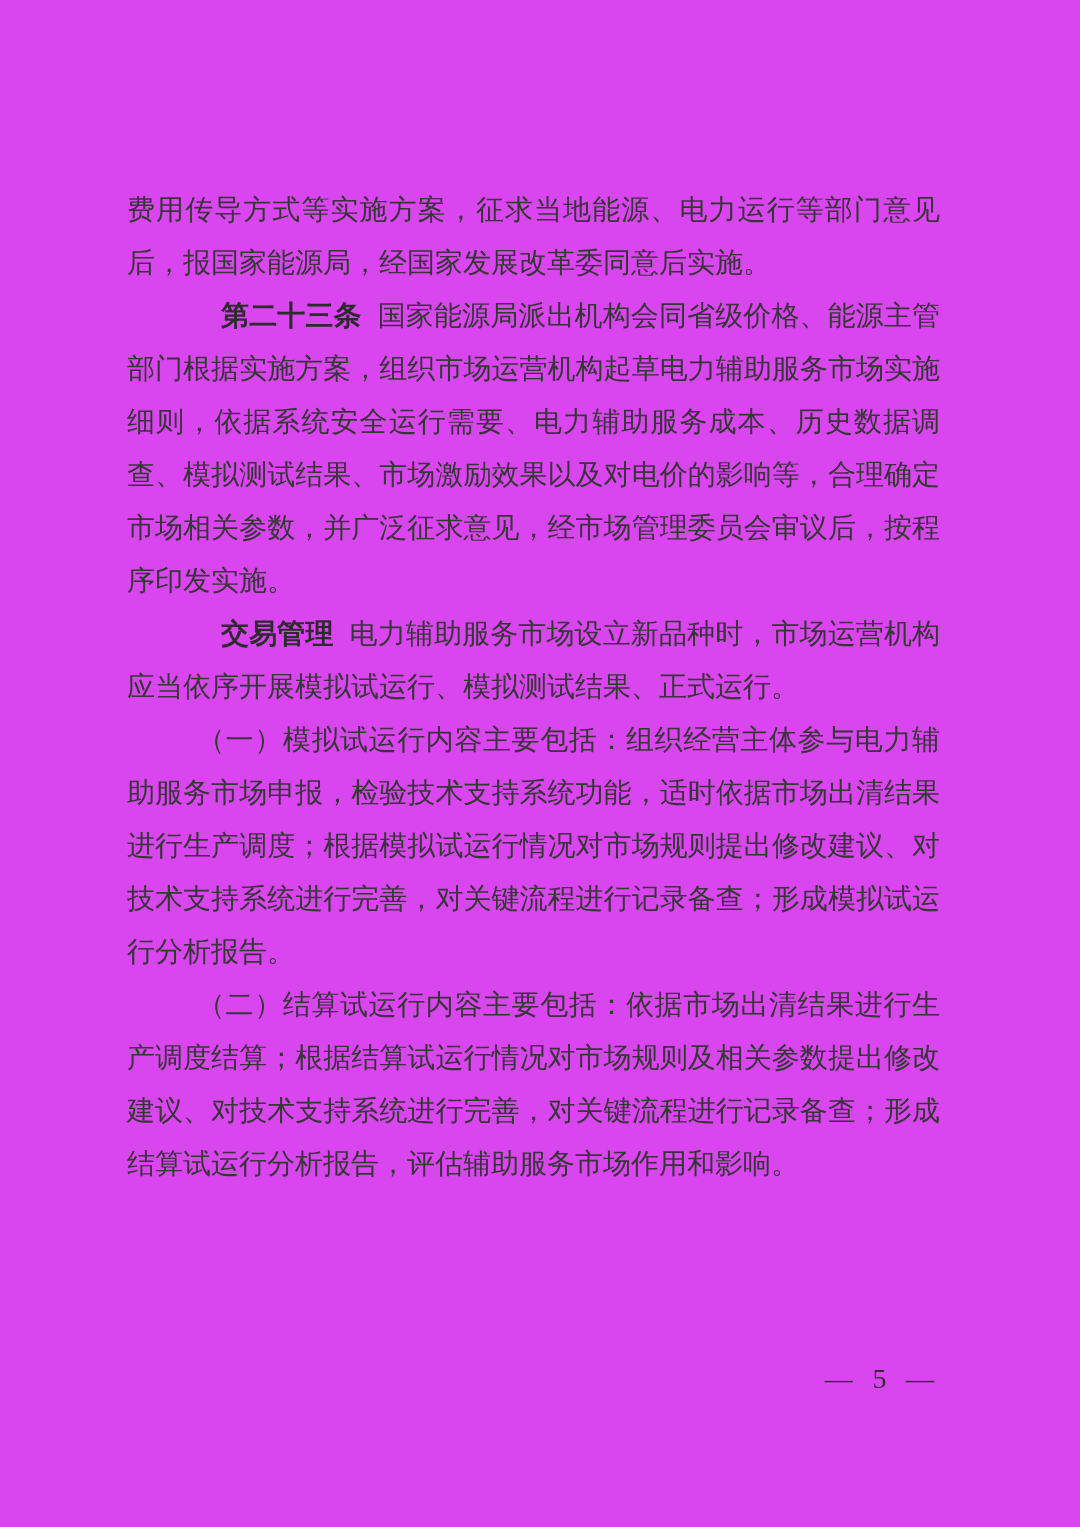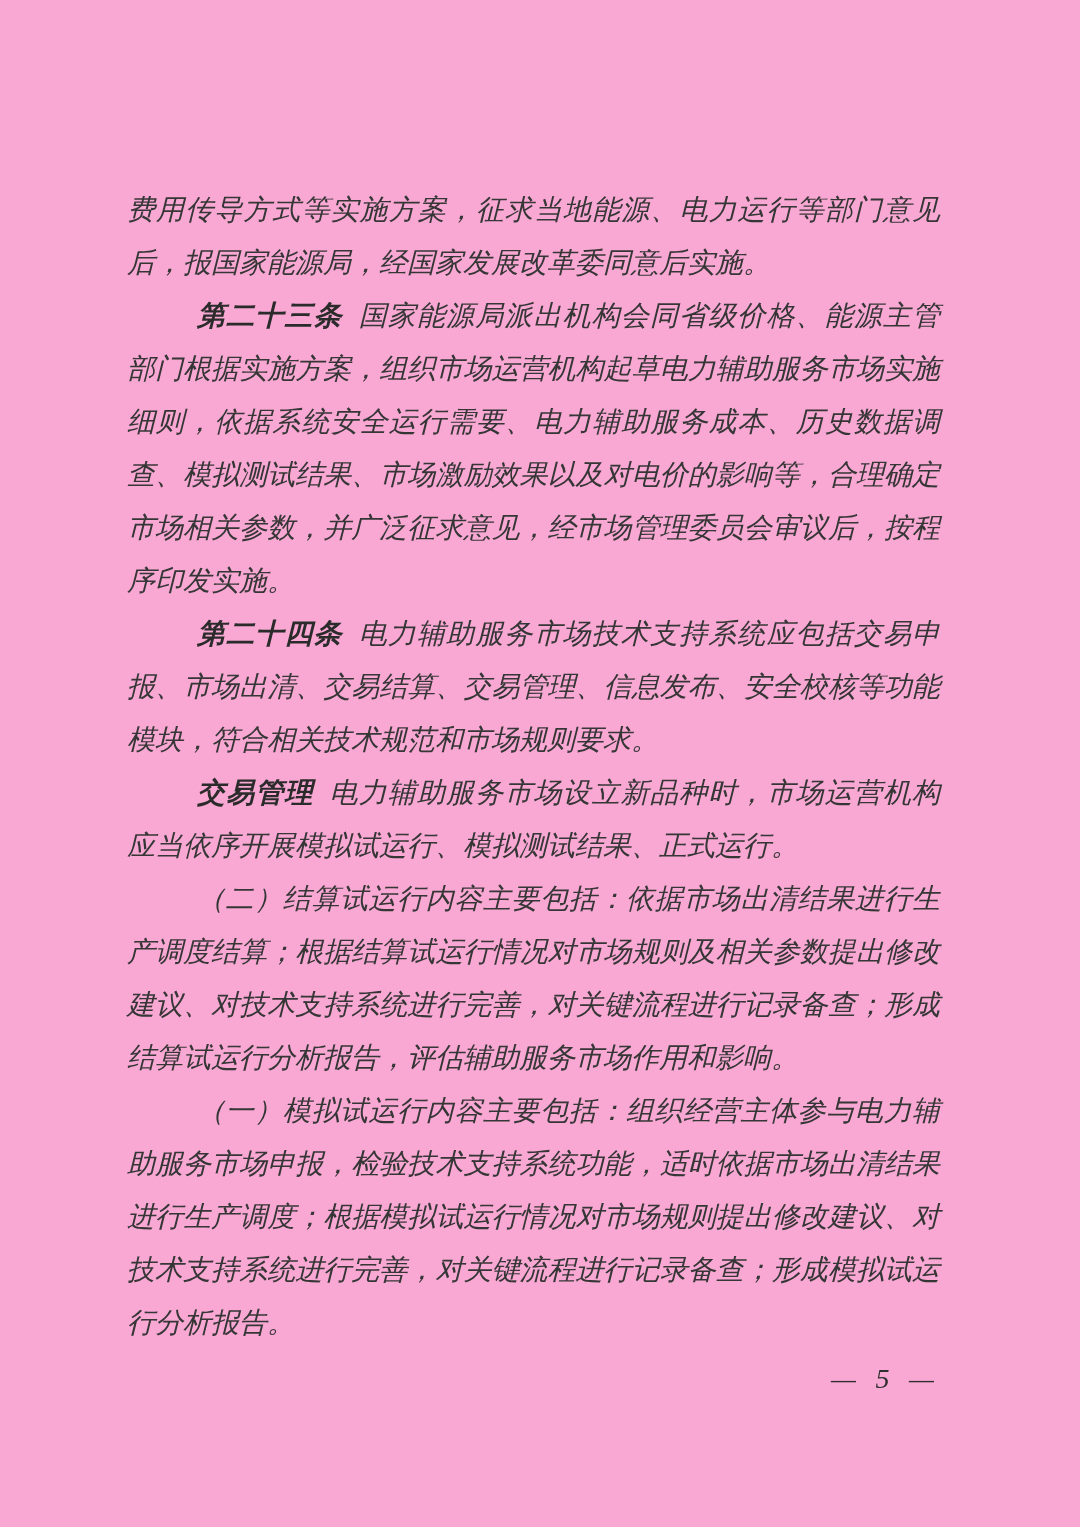--- a/index.html
+++ b/index.html
@@ -4,24 +4,23 @@
 <style>
   html, body {
     margin: 0;
     padding: 0;
     background: #ffffff;
   }
   .page {
     position: relative;
     width: 1080px;
     height: 1527px;
-    background: #f9a8d4;
+    background: #d946ef;
     overflow: hidden;
     font-family: "Liberation Serif", "DejaVu Serif", serif;
-    font-style: italic;
   }
   .content {
     position: absolute;
     left: 127px;
     top: 183px;
     width: 813px;
     color: #363636;
     font-size: 28px;
     line-height: 53px;
   }
@@ -31,20 +30,21 @@
     text-justify: inter-ideograph;
     word-break: break-all;
   }
   .content p.indent {
     text-indent: 70px;
   }
   .article-number {
     font-weight: 700;
     color: #2b2b2b;
     margin-right: 16px;
+    margin-left: 24px;
   }
   .page-footer {
     position: absolute;
     left: 127px;
     top: 1358px;
     width: 813px;
     text-align: right;
     padding-right: 6px;
     box-sizing: border-box;
     color: #2f2f2f;
@@ -56,24 +56,23 @@
 </head>
 <body>
 
 <div class="page">
   <div class="content">
 
     <p>费用传导方式等实施方案，征求当地能源、电力运行等部门意见后，报国家能源局，经国家发展改革委同意后实施。</p>
 
     <p class="indent"><span class="article-number">第二十三条</span><span>国家能源局派出机构会同省级价格、能源主管部门根据实施方案，组织市场运营机构起草电力辅助服务市场实施细则，依据系统安全运行需要、电力辅助服务成本、历史数据调查、模拟测试结果、市场激励效果以及对电价的影响等，合理确定市场相关参数，并广泛征求意见，经市场管理委员会审议后，按程序印发实施。</span></p>
 
-    <p class="indent"><span class="article-number">第二十四条</span><span>电力辅助服务市场技术支持系统应包括交易申报、市场出清、交易结算、交易管理、信息发布、安全校核等功能模块，符合相关技术规范和市场规则要求。</span></p>
 
     <p class="indent"><span class="article-number">交易管理</span><span>电力辅助服务市场设立新品种时，市场运营机构应当依序开展模拟试运行、模拟测试结果、正式运行。</span></p>
 
+    <p class="indent">（一）模拟试运行内容主要包括：组织经营主体参与电力辅助服务市场申报，检验技术支持系统功能，适时依据市场出清结果进行生产调度；根据模拟试运行情况对市场规则提出修改建议、对技术支持系统进行完善，对关键流程进行记录备查；形成模拟试运行分析报告。</p>
+
     <p class="indent">（二）结算试运行内容主要包括：依据市场出清结果进行生产调度结算；根据结算试运行情况对市场规则及相关参数提出修改建议、对技术支持系统进行完善，对关键流程进行记录备查；形成结算试运行分析报告，评估辅助服务市场作用和影响。</p>
-
-    <p class="indent">（一）模拟试运行内容主要包括：组织经营主体参与电力辅助服务市场申报，检验技术支持系统功能，适时依据市场出清结果进行生产调度；根据模拟试运行情况对市场规则提出修改建议、对技术支持系统进行完善，对关键流程进行记录备查；形成模拟试运行分析报告。</p>
 
   </div>
 
   <div class="page-footer">— 5 —</div>
 </div>
 
 </body></html>

